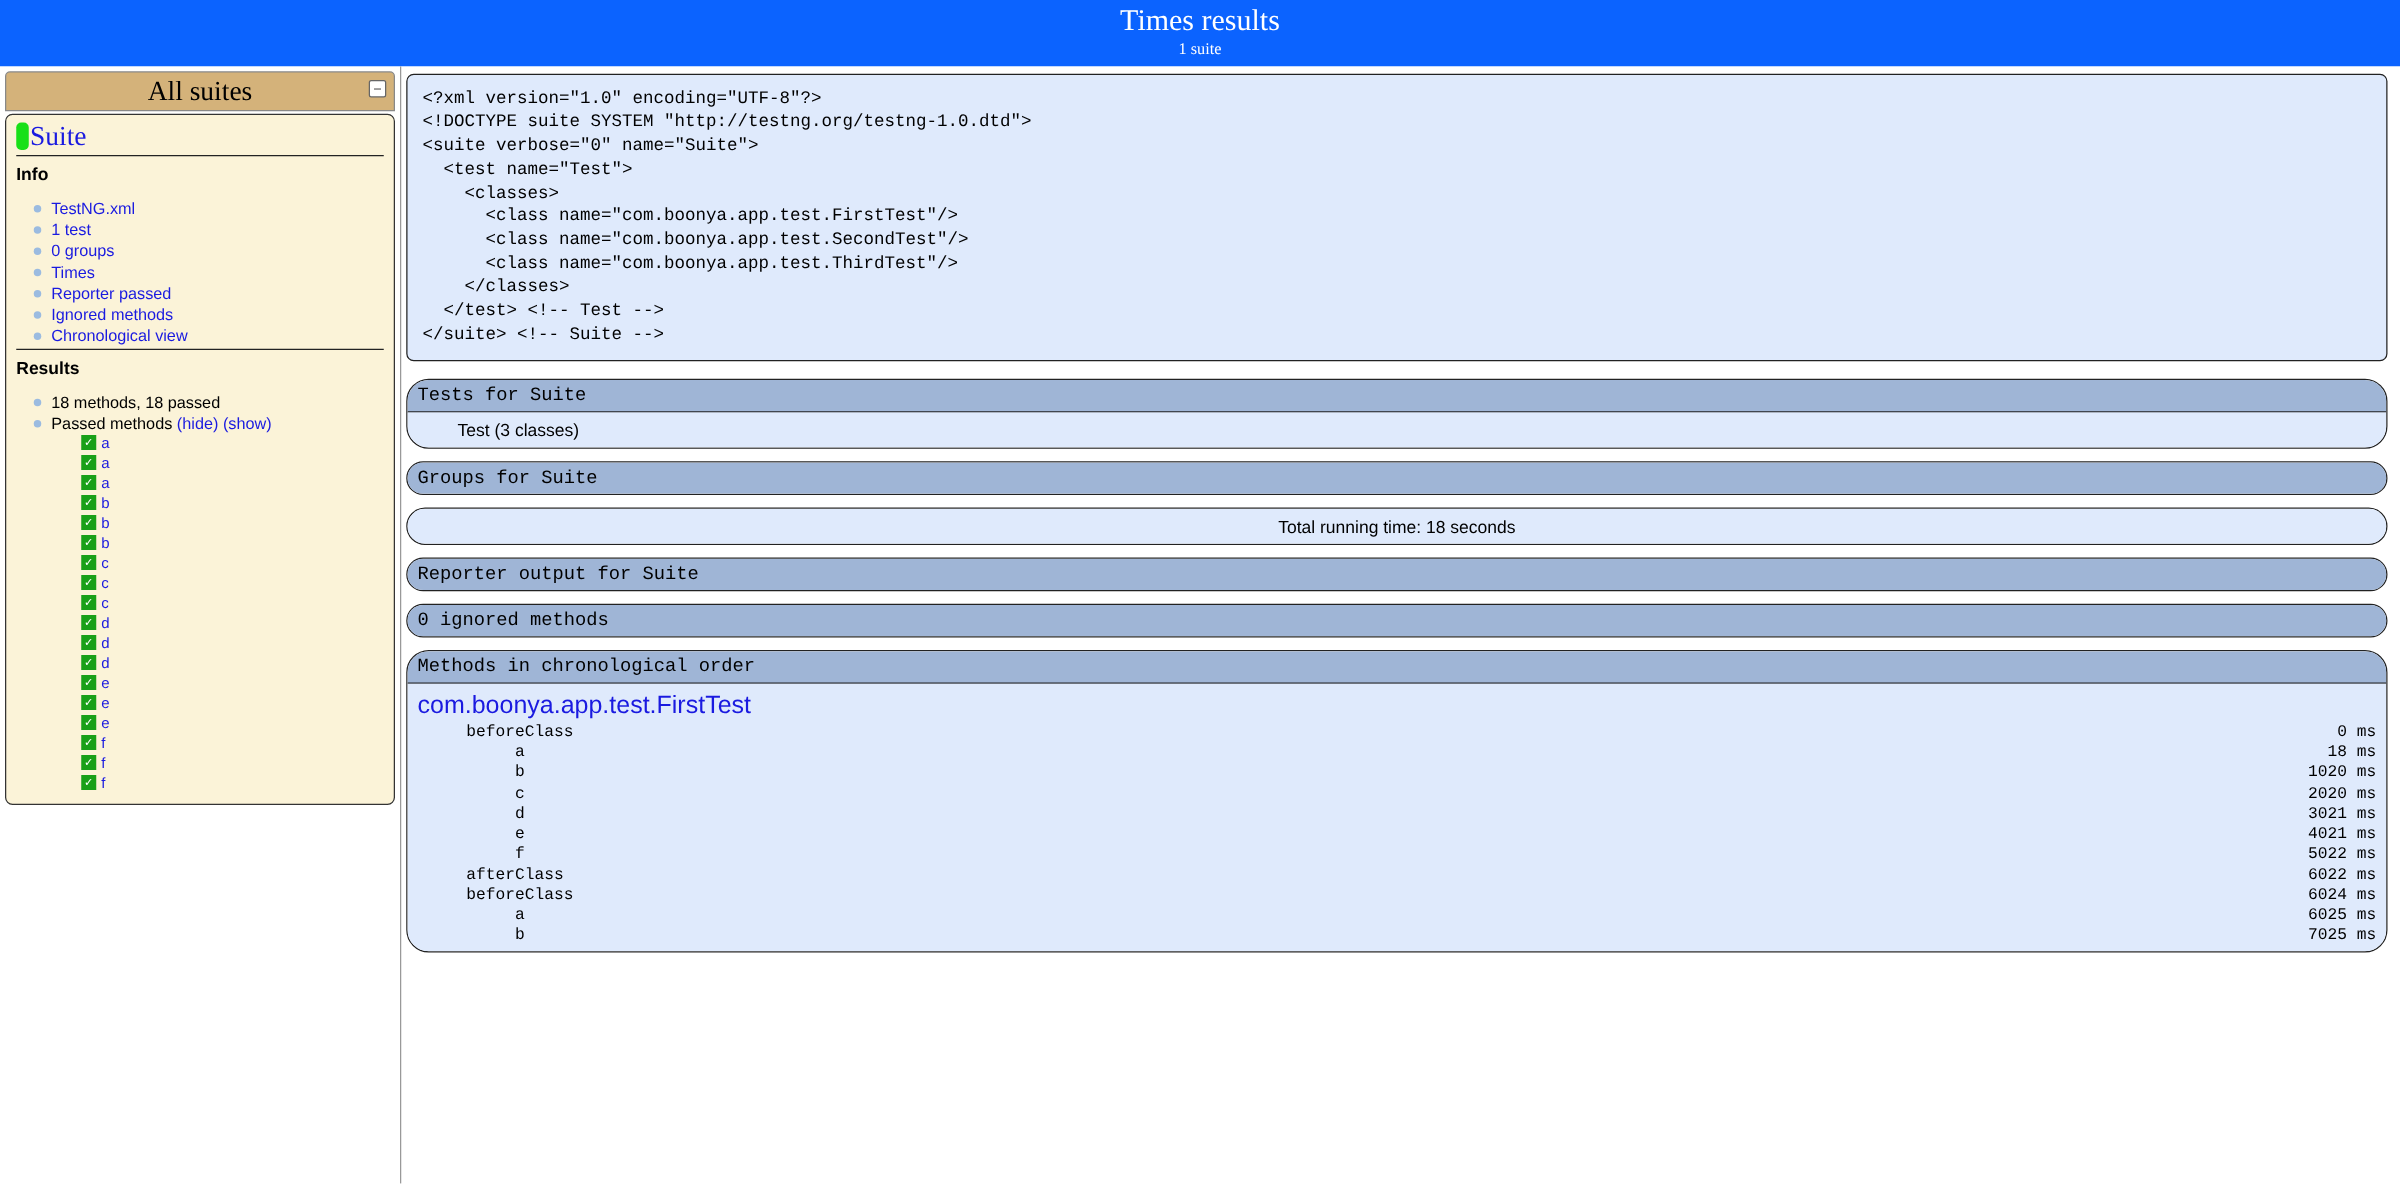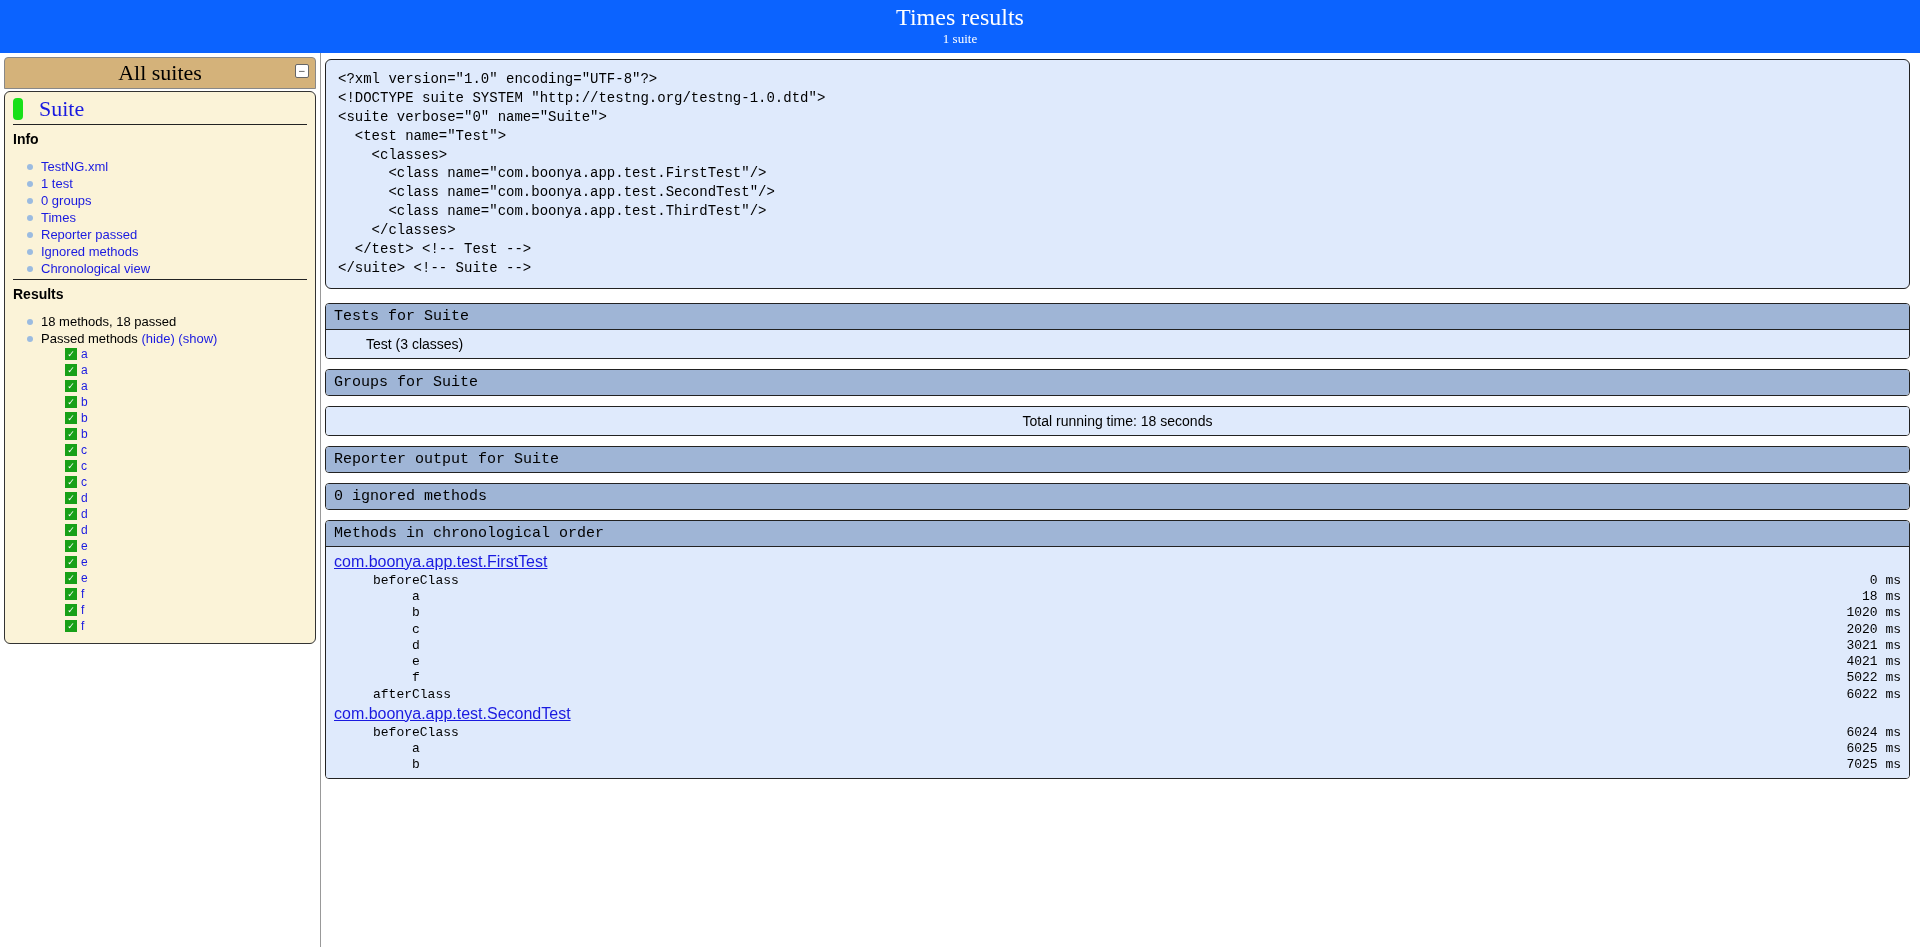--- a/index.html
+++ b/index.html
@@ -41,21 +41,21 @@
     font-size: 12px; line-height: 12px;
     cursor: pointer;
   }
   .suite-panel {
     background: #fbf3d8;
     border: 1px solid #333;
     border-radius: 6px;
     padding: 4px 8px 8px;
     margin-top: 2px;
   }
-  .suite-title-row { display: flex; align-items: center; gap: 16px; }
+  .suite-title-row { display: flex; align-items: center; gap: 1px; }
   .green-pill {
     width: 10px; height: 22px; background: #18e018;
     border-radius: 4px;
   }
   .suite-link {
     font-family: "Times New Roman", serif;
     font-size: 22px; color: #2a2ae9;
     text-decoration: none;
   }
   .section-title { font-weight: bold; margin-top: 6px; }
@@ -81,21 +81,21 @@
 
   
   .right {
     flex: 1;
     overflow-y: auto;
     padding: 6px 10px 6px 4px;
     border-left: 1px solid #999;
   }
   .block {
     border: 1px solid #222;
-    border-radius: 4px;
+    border-radius: 18px;
     margin-bottom: 10px;
     overflow: hidden;
   }
   .blockhead {
     background: #9fb5d6;
     font-family: "SimSun", "Courier New", monospace;
     font-size: 15px;
     padding: 4px 8px;
     border-bottom: 1px solid #222;
   }
@@ -115,23 +115,22 @@
     white-space: pre;
     margin-bottom: 14px;
     line-height: 1.35;
   }
   .nohead .blockhead { border-bottom: none; }
 
   .blockbody.indent { padding-left: 40px; }
 
   .chrono-class {
     color: #1a1ae0;
-    font-size: 16px;
+    font-size: 20px;
     padding: 2px 0;
-    text-decoration: underline;
   }
   .chrono-row {
     display: flex;
     font-family: "SimSun","Courier New",monospace;
     font-size: 13px;
     line-height: 1.25;
   }
   .chrono-row .name { flex: 1; white-space: pre; }
   .chrono-row .time { width: 80px; text-align: right; }
 </style>
@@ -318,21 +317,20 @@
             <div class="time">4021 ms</div>
           </div>
           <div class="chrono-row">
             <div class="name">          f</div>
             <div class="time">5022 ms</div>
           </div>
           <div class="chrono-row">
             <div class="name">     afterClass</div>
             <div class="time">6022 ms</div>
           </div>
-          <div class="chrono-class">com.boonya.app.test.SecondTest</div>
           <div class="chrono-row">
             <div class="name">     beforeClass</div>
             <div class="time">6024 ms</div>
           </div>
           <div class="chrono-row">
             <div class="name">          a</div>
             <div class="time">6025 ms</div>
           </div>
           <div class="chrono-row">
             <div class="name">          b</div>

